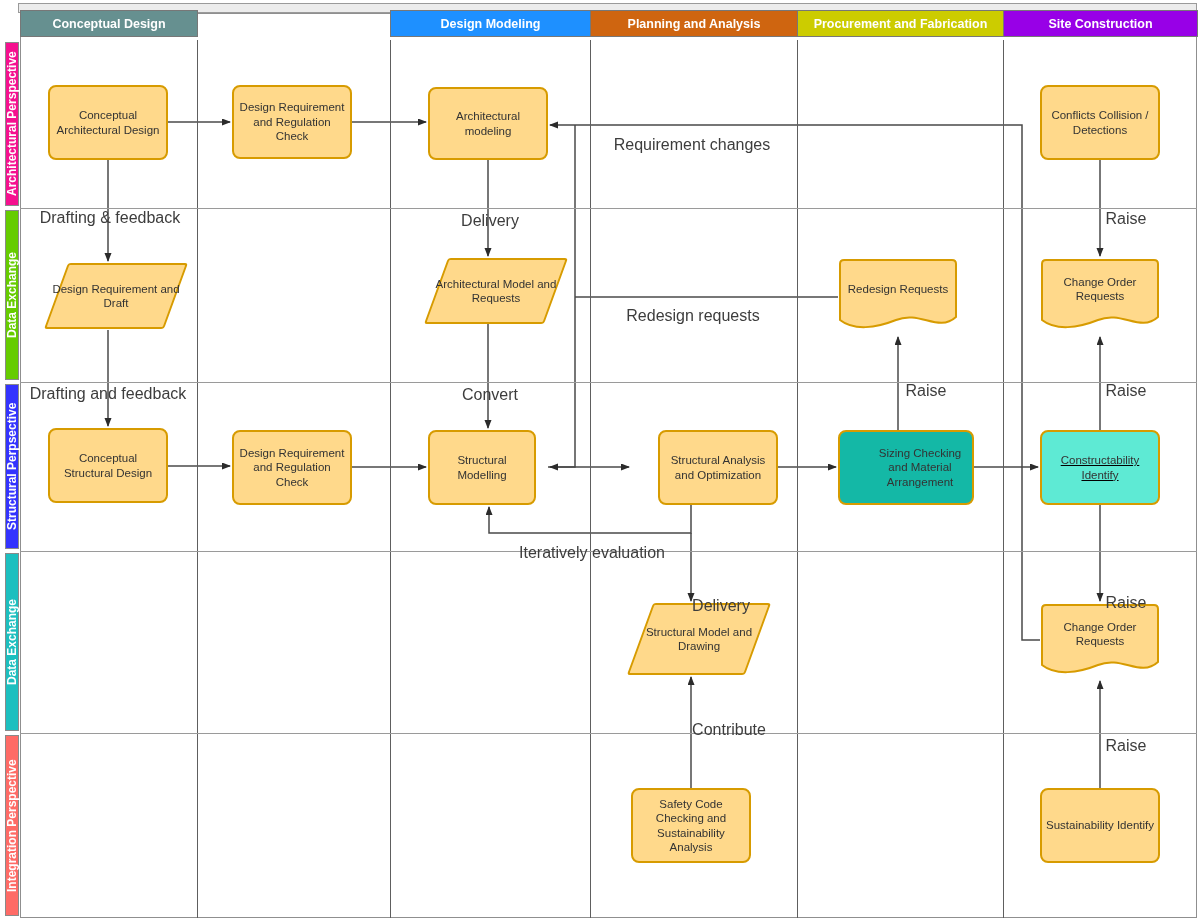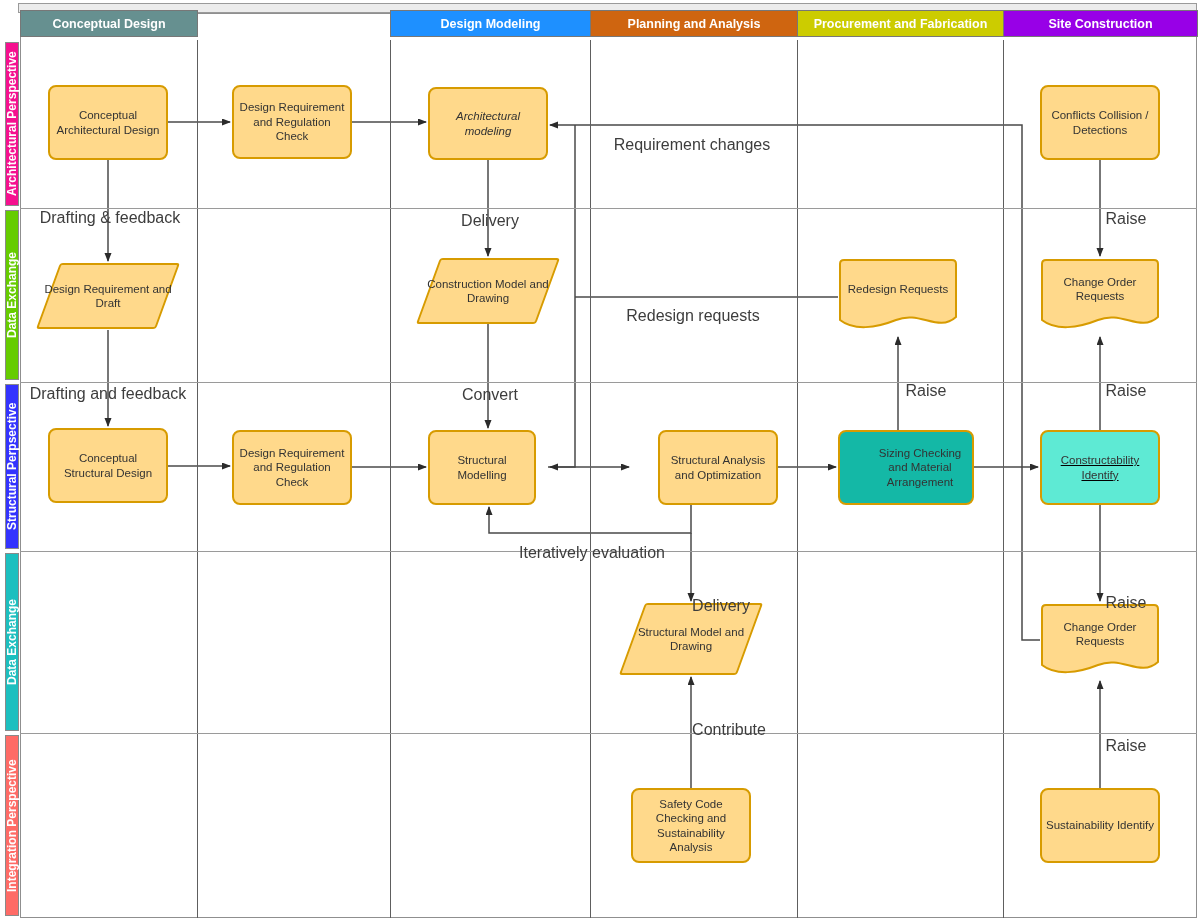--- a/index.html
+++ b/index.html
@@ -8,21 +8,21 @@
   .frame{position:absolute;left:20px;top:13px;width:1177px;height:905px;border:1px solid #8F8F8F;box-sizing:border-box;pointer-events:none;}
   .col-header{position:absolute;top:10px;height:27px;display:flex;align-items:center;justify-content:center;
     color:#fff;font-weight:bold;font-size:12.5px;border:1px solid #777;box-sizing:border-box;white-space:nowrap;}
   .row-bar{position:absolute;left:5px;width:14px;display:flex;align-items:center;justify-content:center;
     color:#fff;font-weight:bold;font-size:12px;border:1px solid #8a8a8a;box-sizing:border-box;
     writing-mode:vertical-rl;transform:rotate(180deg);white-space:nowrap;}
   .vline{position:absolute;width:1px;background:#5E5E5E;}
   .hline{position:absolute;height:1px;background:#9A9A9A;}
   .node-label{font-size:11.5px;color:#333;line-height:1.25;text-align:center;padding:0 3px;}
   .rounded{position:absolute;border-radius:8px;display:flex;align-items:center;justify-content:center;box-sizing:border-box;}
-  .para{position:absolute;}
+  .para{position:absolute;margin-left:8px;}
   .para .shape{position:absolute;left:10px;right:10px;top:0;bottom:0;transform:skewX(-20deg);border-radius:3px;box-sizing:border-box;}
   .para .node-label{position:absolute;left:0;right:0;top:0;bottom:0;display:flex;align-items:center;justify-content:center;}
   .doc{position:absolute;}
   .doc svg{position:absolute;left:0;top:0;overflow:visible;}
   .doc .node-label{position:absolute;left:0;right:0;top:2px;height:58px;display:flex;align-items:center;justify-content:center;}
   .edge-label{position:absolute;transform:translate(-50%,-50%);font-size:16px;color:#3D3D3D;white-space:nowrap;margin-top:32px;}
   #edges{position:absolute;left:0;top:0;pointer-events:none;}
 </style>
 </head>
 <body>
@@ -78,33 +78,33 @@
     <div class="hline" style="top: 208px; left: 20px; width: 1177px; background: rgb(154, 154, 154);"></div>
     <div class="hline" style="top: 382px; left: 20px; width: 1177px; background: rgb(154, 154, 154);"></div>
     <div class="hline" style="top: 551px; left: 20px; width: 1177px; background: rgb(154, 154, 154);"></div>
     <div class="hline" style="top: 733px; left: 20px; width: 1177px; background: rgb(154, 154, 154);"></div>
     <div class="rounded" style="background: rgb(255, 217, 139); border: 2px solid rgb(215, 155, 0); left: 48px; top: 85px; width: 120px; height: 75px;">
       <div class="node-label">Conceptual Architectural Design</div>
     </div>
     <div class="rounded" style="background: rgb(255, 217, 139); border: 2px solid rgb(215, 155, 0); left: 232px; top: 85px; width: 120px; height: 74px;">
       <div class="node-label">Design Requirement and Regulation Check</div>
     </div>
-    <div class="rounded" style="background: rgb(255, 217, 139); border: 2px solid rgb(215, 155, 0); left: 428px; top: 87px; width: 120px; height: 73px; font-style: italic;">
+    <div class="rounded" style="background: rgb(255, 217, 139); border: 2px solid rgb(215, 155, 0); left: 428px; top: 87px; width: 120px; height: 73px;">
       <div class="node-label">Architectural modeling</div>
     </div>
     <div class="rounded" style="background: rgb(255, 217, 139); border: 2px solid rgb(215, 155, 0); left: 1040px; top: 85px; width: 120px; height: 75px;">
       <div class="node-label">Conflicts Collision / Detections</div>
     </div>
     <div class="para" style="left: 38px; top: 263px; width: 140px; height: 66px;">
       <div class="shape" style="background: rgb(255, 217, 139); border: 2px solid rgb(215, 155, 0);"></div>
       <div class="node-label">Design Requirement and Draft</div>
     </div>
     <div class="para" style="left: 418px; top: 258px; width: 140px; height: 66px;">
       <div class="shape" style="background: rgb(255, 217, 139); border: 2px solid rgb(215, 155, 0);"></div>
-      <div class="node-label">Construction Model and Drawing</div>
+      <div class="node-label">Architectural Model and Requests</div>
     </div>
     <div class="doc" style="left: 838px; top: 258px; width: 120px; height: 77px;">
       <svg width="120" height="77" viewBox="0 0 120 77" preserveAspectRatio="none">
         <path d="M6,2 H114 Q118,2 118,6 V59 C100,75 82,52 58,62 C38,70 16,73 2,62 V6 Q2,2 6,2 Z" fill="#FFD98B" stroke="#D79B00" stroke-width="2" stroke-linejoin="round"></path>
       </svg>
       <div class="node-label">Redesign Requests</div>
     </div>
     <div class="doc" style="left: 1040px; top: 258px; width: 120px; height: 77px;">
       <svg width="120" height="77" viewBox="0 0 120 77" preserveAspectRatio="none">
         <path d="M6,2 H114 Q118,2 118,6 V59 C100,75 82,52 58,62 C38,70 16,73 2,62 V6 Q2,2 6,2 Z" fill="#FFD98B" stroke="#D79B00" stroke-width="2" stroke-linejoin="round"></path>

